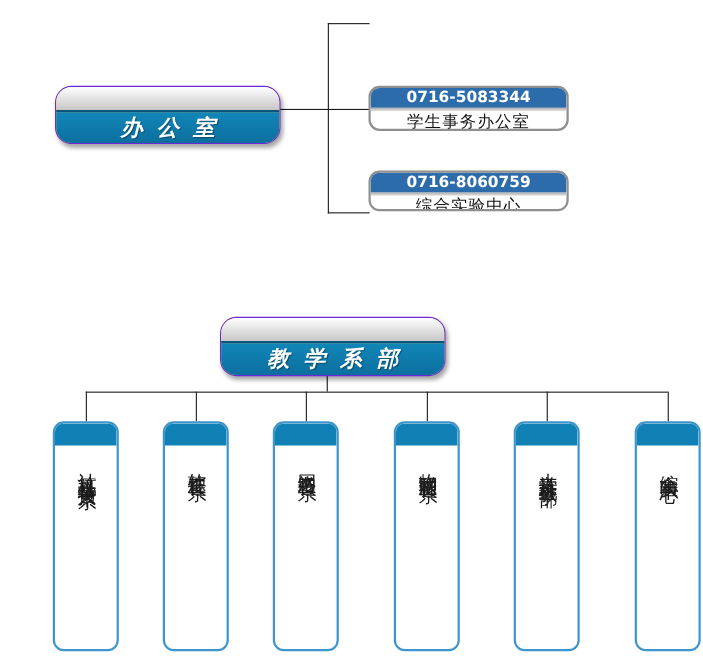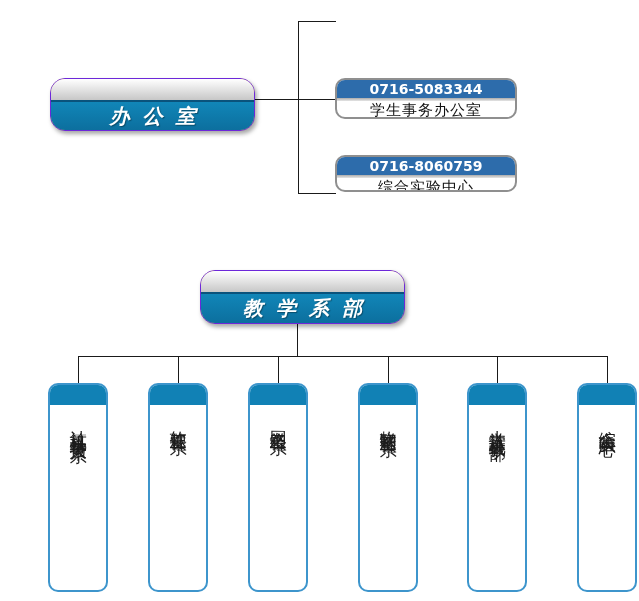--- a/index.html
+++ b/index.html
@@ -80,21 +80,21 @@
 
   <div class="line vline" style="left:297px;top:322px;height:34px;"></div>
   <div class="line hline" style="left:78px;top:356px;width:529px;"></div>
   <div class="line vline" style="left:78px;top:356px;height:27px;"></div>
   <div class="line vline" style="left:178px;top:356px;height:27px;"></div>
   <div class="line vline" style="left:278px;top:356px;height:27px;"></div>
   <div class="line vline" style="left:388px;top:356px;height:27px;"></div>
   <div class="line vline" style="left:497px;top:356px;height:27px;"></div>
   <div class="line vline" style="left:607px;top:356px;height:27px;"></div>
 
-  <div class="gbox" style="left:200px;top:270px;width:203px;height:52px;">
+  <div class="gbox" style="left:200px;top:288px;width:203px;height:52px;">
     <div class="gloss"></div>
     <div class="blue">
       <span class="script">教学系部</span>
     </div>
   </div>
 
   <div class="vbox" style="left:48px;">
     <div class="cap"></div>
     <div class="vtext">计算机科学与技术系</div>
   </div>

